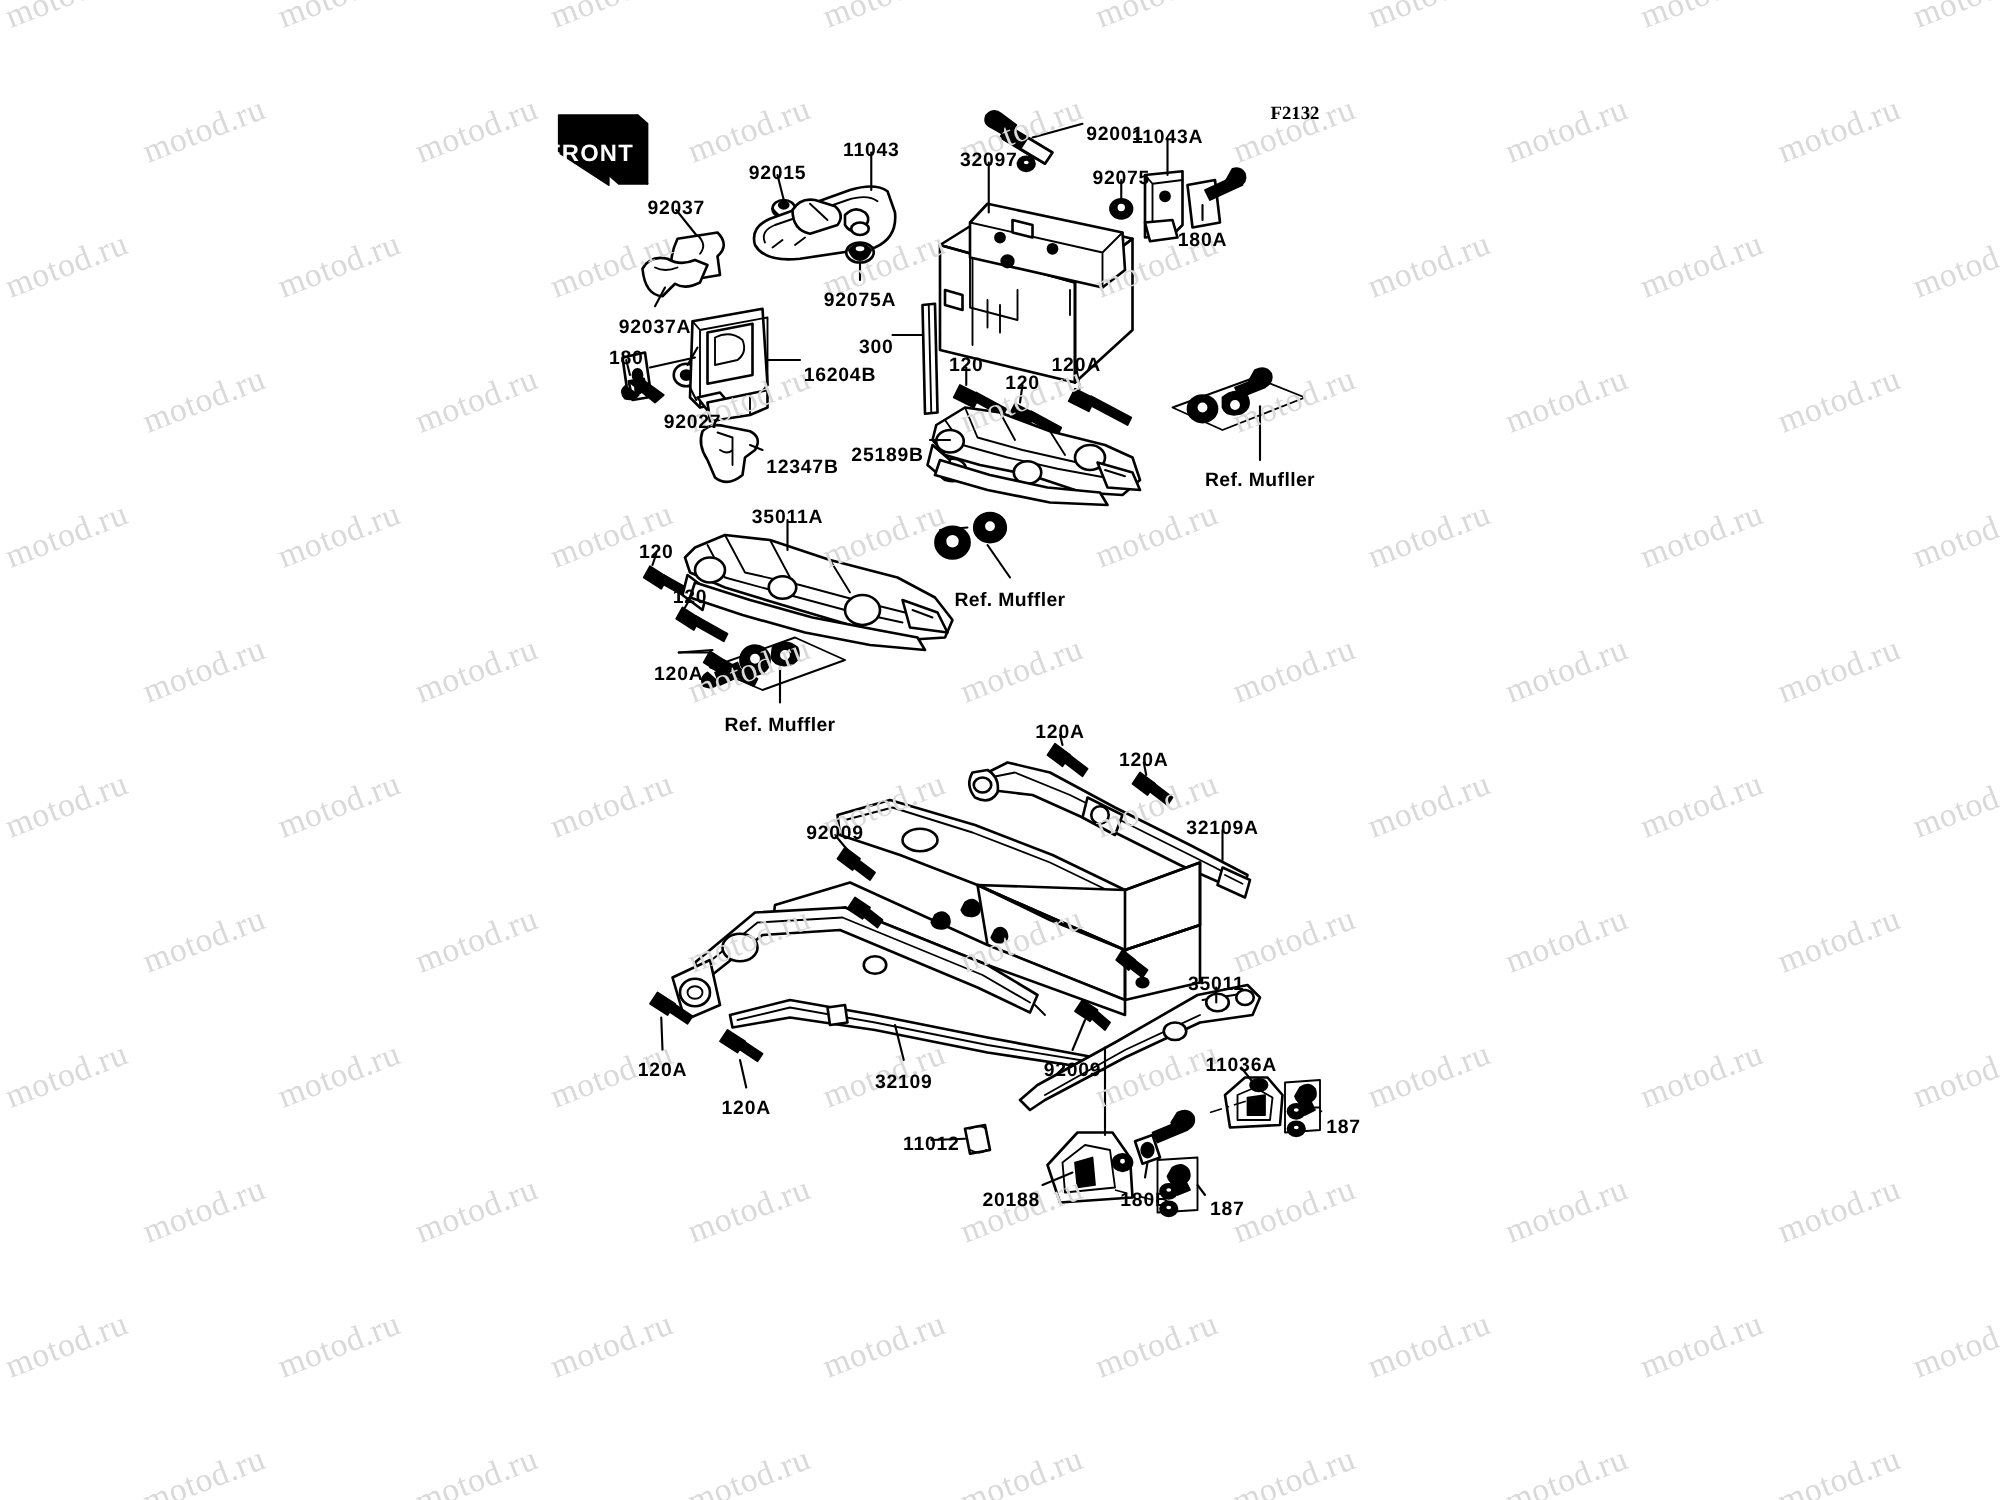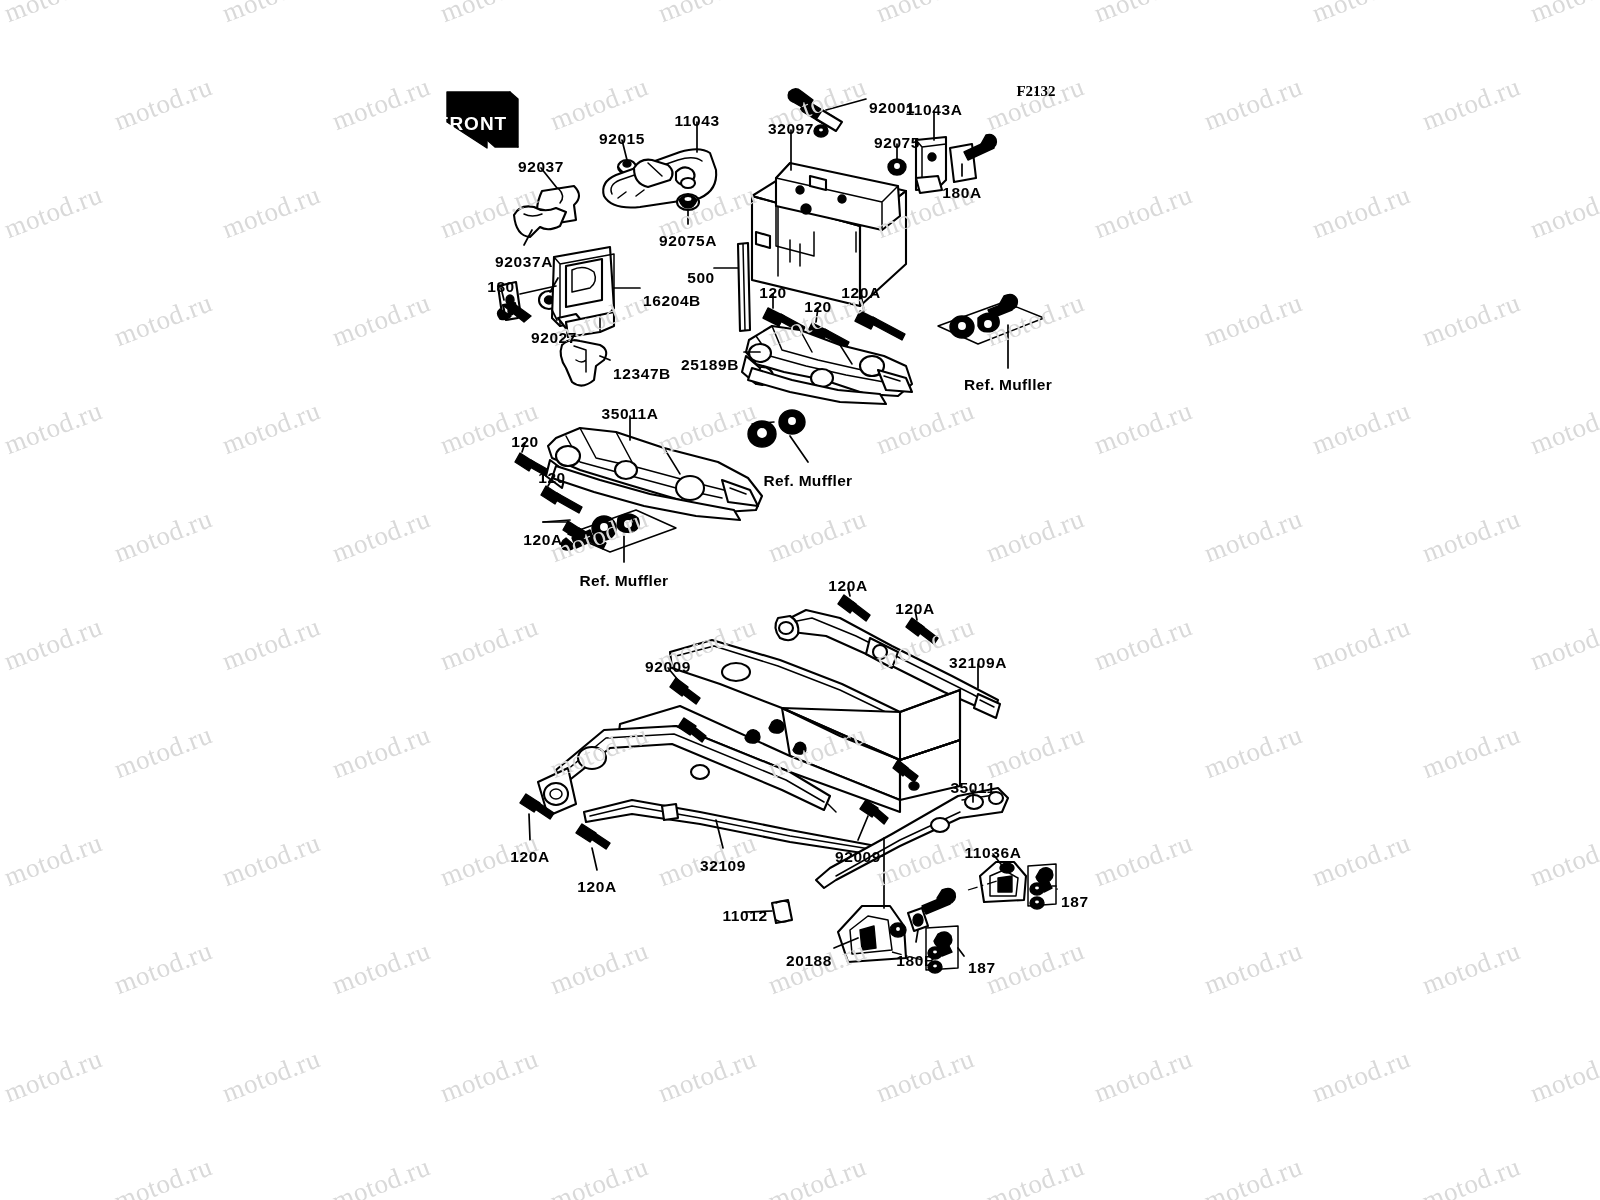--- a/index.html
+++ b/index.html
@@ -582,21 +582,21 @@
       <div class="lbl center" style="left: 622px; top: 131px;">92015</div>
       <div class="lbl center" style="left: 697px; top: 113px;">11043</div>
       <div class="lbl center" style="left: 791px; top: 121px;">32097</div>
       <div class="lbl" style="left: 869px; top: 100px;">92001</div>
       <div class="lbl center" style="left: 934px; top: 102px;">11043A</div>
       <div class="lbl center" style="left: 897px; top: 135px;">92075</div>
       <div class="lbl center" style="left: 962px; top: 185px;">180A</div>
       <div class="lbl center" style="left: 541px; top: 159px;">92037</div>
       <div class="lbl center" style="left: 688px; top: 233px;">92075A</div>
       <div class="lbl center" style="left: 524px; top: 254px;">92037A</div>
-      <div class="lbl center" style="left: 701px; top: 270px;">500</div>
+      <div class="lbl center" style="left: 701px; top: 270px;">300</div>
       <div class="lbl center" style="left: 773px; top: 285px;">120</div>
       <div class="lbl center" style="left: 818px; top: 299px;">120</div>
       <div class="lbl center" style="left: 861px; top: 285px;">120A</div>
       <div class="lbl center" style="left: 501px; top: 279px;">180</div>
       <div class="lbl" style="left: 643px; top: 293px;">16204B</div>
       <div class="lbl center" style="left: 554px; top: 330px;">92027</div>
       <div class="lbl right" style="left: 739px; top: 357px;">25189B</div>
       <div class="lbl center ref" style="left: 1008px; top: 377px;">Ref. Mufller</div>
       <div class="lbl" style="left: 613px; top: 366px;">12347B</div>
       <div class="lbl center" style="left: 630px; top: 406px;">35011A</div>

